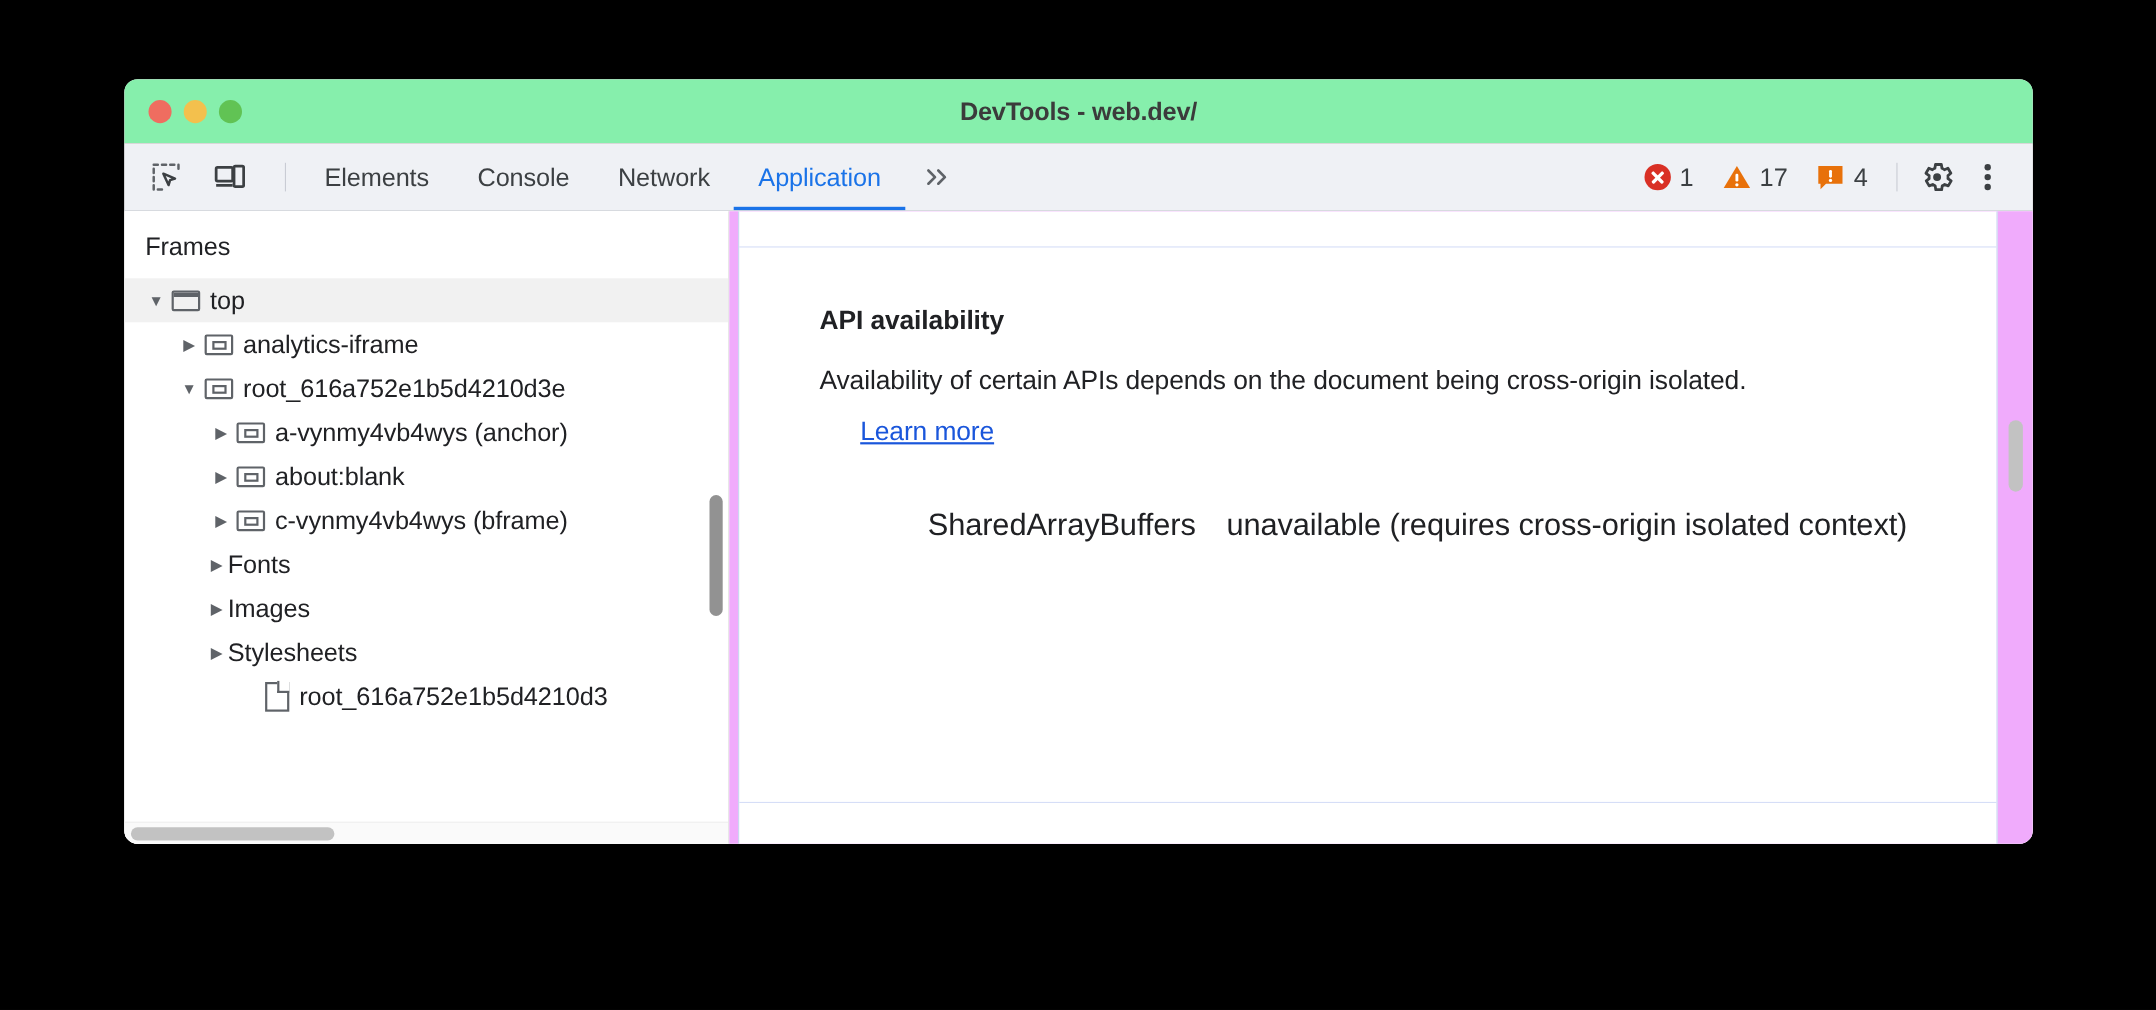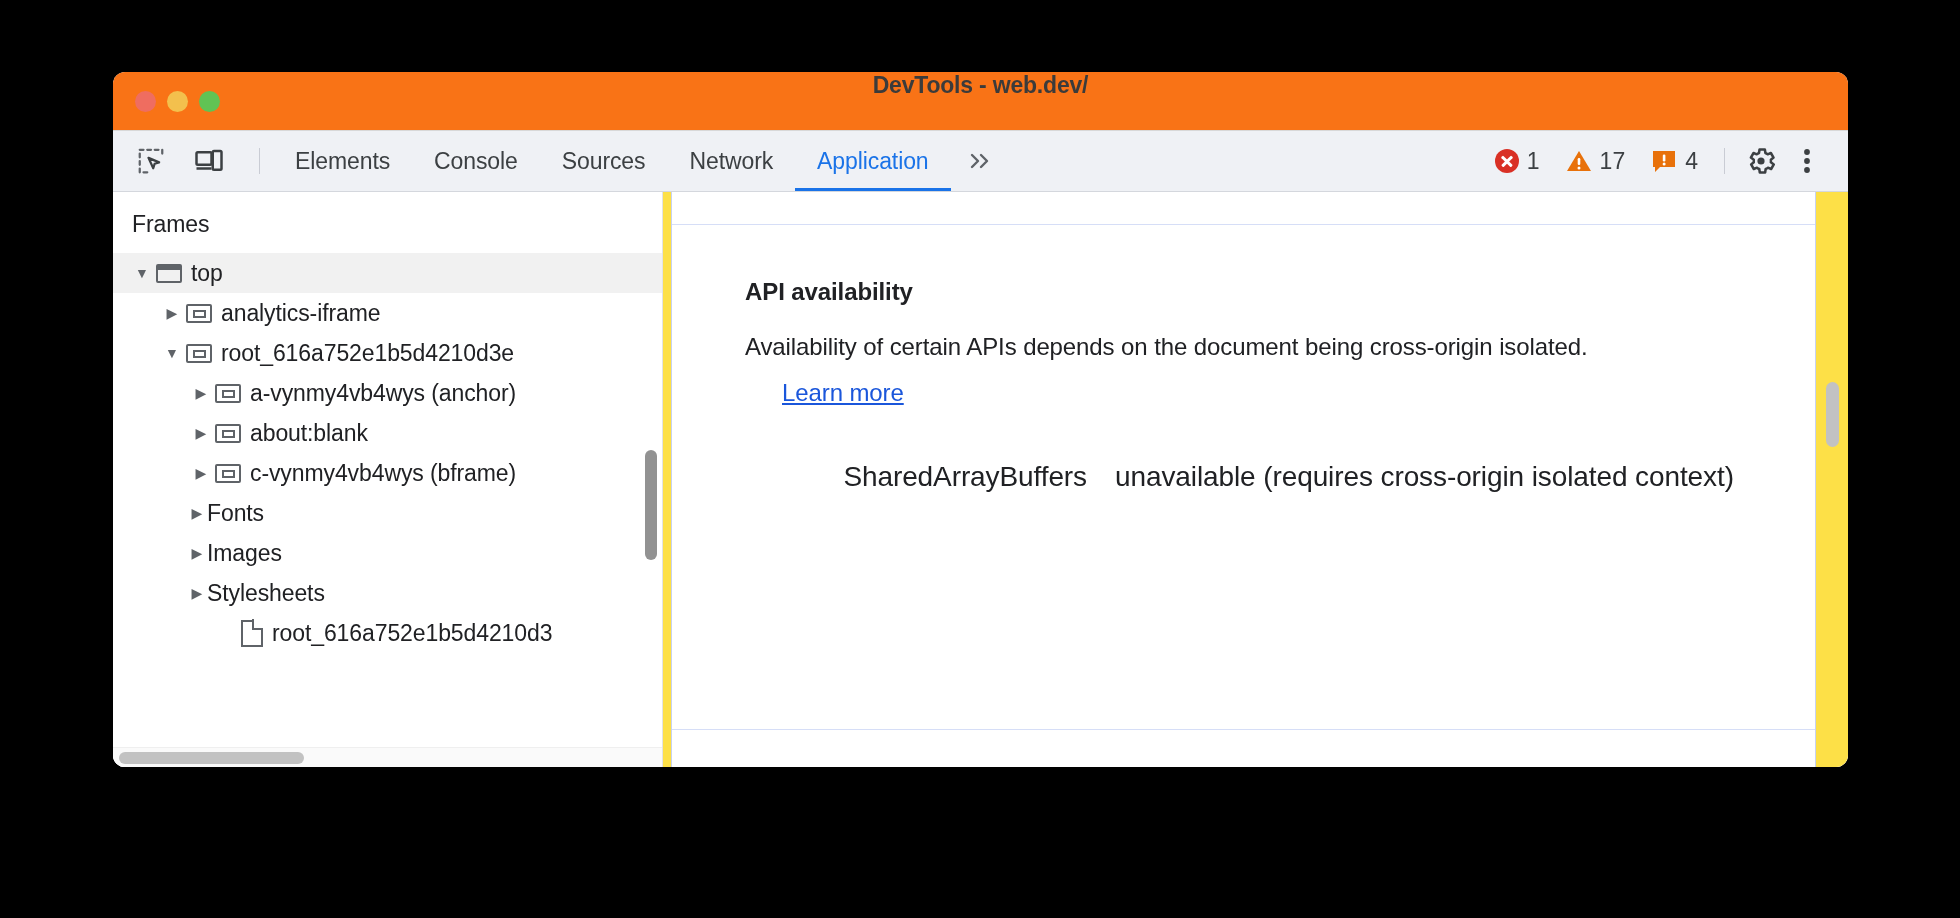--- a/index.html
+++ b/index.html
@@ -29,23 +29,24 @@
     background: #ffffff;
     border-radius: 12px;
     overflow: hidden;
     box-shadow: 0 6px 26px rgba(0,0,0,0.35);
   }
 
   
   .titlebar {
     position: relative;
     height: 58px;
-    background: #f97316;
+    background: #86efac;
     border-bottom: 1px solid #d8d8d8;
     display: flex;
+    align-items: center;
     text-decoration: underline;
   }
   .traffic {
     display: flex;
     gap: 11px;
     padding-left: 22px;
     align-items: center;
   }
   .dot { width: 21px; height: 21px; border-radius: 50%; }
   .dot.red { background: #ef6d60; }
@@ -245,21 +246,21 @@
     left: 6px; top: 4px;
     width: 185px; height: 12px;
     background: #c2c2c2;
     border-radius: 6px;
   }
 
   
   .content-wrap {
     position: relative;
     flex: 1 1 auto;
-    background: #fde047;
+    background: #f0abfc;
     overflow: hidden;
   }
   .content {
     position: absolute;
     left: 8px; top: 0;
     right: 32px;
     bottom: 0;
     background: #ffffff;
     border-left: 1px solid #c7d2f0;
     border-right: 1px solid #c7d2f0;
@@ -359,21 +360,20 @@
             <rect x="2" y="17" width="12" height="2" fill="#3c4043"></rect>
             <rect x="15" y="4" width="7" height="15" rx="1" fill="none" stroke="#3c4043" stroke-width="2"></rect>
           </svg>
         </div>
         <div class="vsep"></div>
       </div>
 
       <div class="tabs">
         <div class="tab">Elements</div>
         <div class="tab">Console</div>
-        <div class="tab">Sources</div>
         <div class="tab">Network</div>
         <div class="tab active">Application</div>
         <div class="more-tabs">
           <svg width="30" height="24" viewBox="0 0 30 24">
             <path d="M7 6l6 6-6 6M16 6l6 6-6 6" stroke="#5f6368" stroke-width="2.4" fill="none" stroke-linecap="round" stroke-linejoin="round"></path>
           </svg>
         </div>
       </div>
 
       <div class="status-zone">

